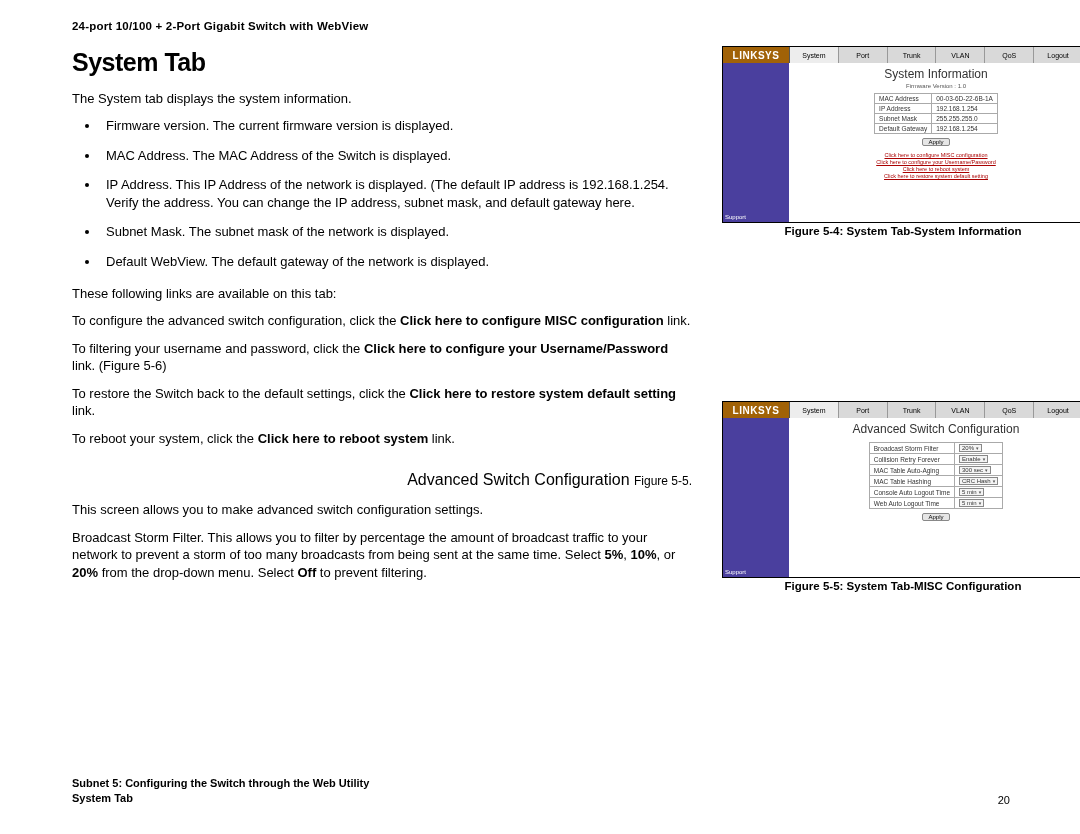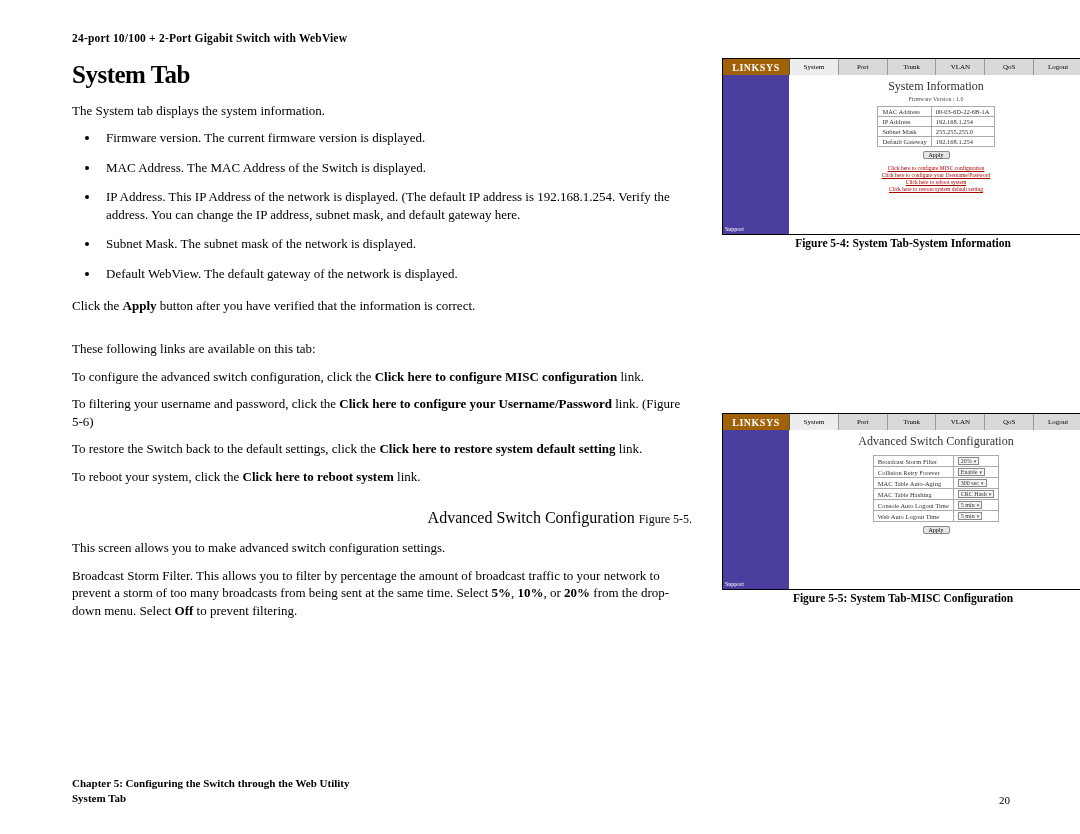--- a/index.html
+++ b/index.html
@@ -8,22 +8,21 @@
     background: #fff;
     font-family: Arial, Helvetica, sans-serif;
     color: #000;
     width: 1080px;
   }
   .page {
     position: relative;
     width: 1080px;
     height: 834px;
     box-sizing: border-box;
-    padding: 32px 70px 30px 72px;
-    font-family: Liberation Serif, serif;
+    padding: 20px 70px 30px 72px;
   }
   .header-line {
     font-weight: bold;
     font-size: 11.5px;
     letter-spacing: 0.2px;
     margin-bottom: 14px;
   }
   .two-col {
     display: flex;
     gap: 30px;
@@ -166,23 +165,20 @@
       <p class="intro">The System tab displays the system information.</p>
 
       <ul class="bullets">
         <li>Firmware version. The current firmware version is displayed.</li>
         <li>MAC Address. The MAC Address of the Switch is displayed.</li>
         <li>IP Address. This IP Address of the network is displayed. (The default IP address is 192.168.1.254. Verify the address. You can change the IP address, subnet mask, and default gateway here.</li>
         <li>Subnet Mask. The subnet mask of the network is displayed.</li>
         <li>Default WebView. The default gateway of the network is displayed.</li>
       </ul>
 
-      <p class="para">
-        <span>Click the </span><span class="bold">Apply</span><span> button after you have verified that the information is correct.</span>
-      </p>
 
       <p class="para2">These following links are available on this tab:</p>
 
       <p class="para2">
         <span>To configure the advanced switch configuration, click the </span><span class="bold">Click here to configure MISC configuration</span><span> link.</span>
       </p>
       <p class="para2">
         <span>To filtering your username and password, click the </span><span class="bold">Click here to configure your Username/Password</span><span> link. (Figure 5-6)</span>
       </p>
       <p class="para2">
@@ -308,18 +304,18 @@
           </div>
         </div>
         <div class="fig-caption">Figure 5-5: System Tab-MISC Configuration</div>
       </div>
 
     </div>
   </div>
 
   <div class="footer">
     <div class="left-foot">
-      <div>Chapter 5: Configuring the Switch through the Web Utility</div>
+      <div>Subnet 5: Configuring the Switch through the Web Utility</div>
       <div>System Tab</div>
     </div>
     <div style="font-weight:normal">20</div>
   </div>
 </div>
 
 </body></html>

